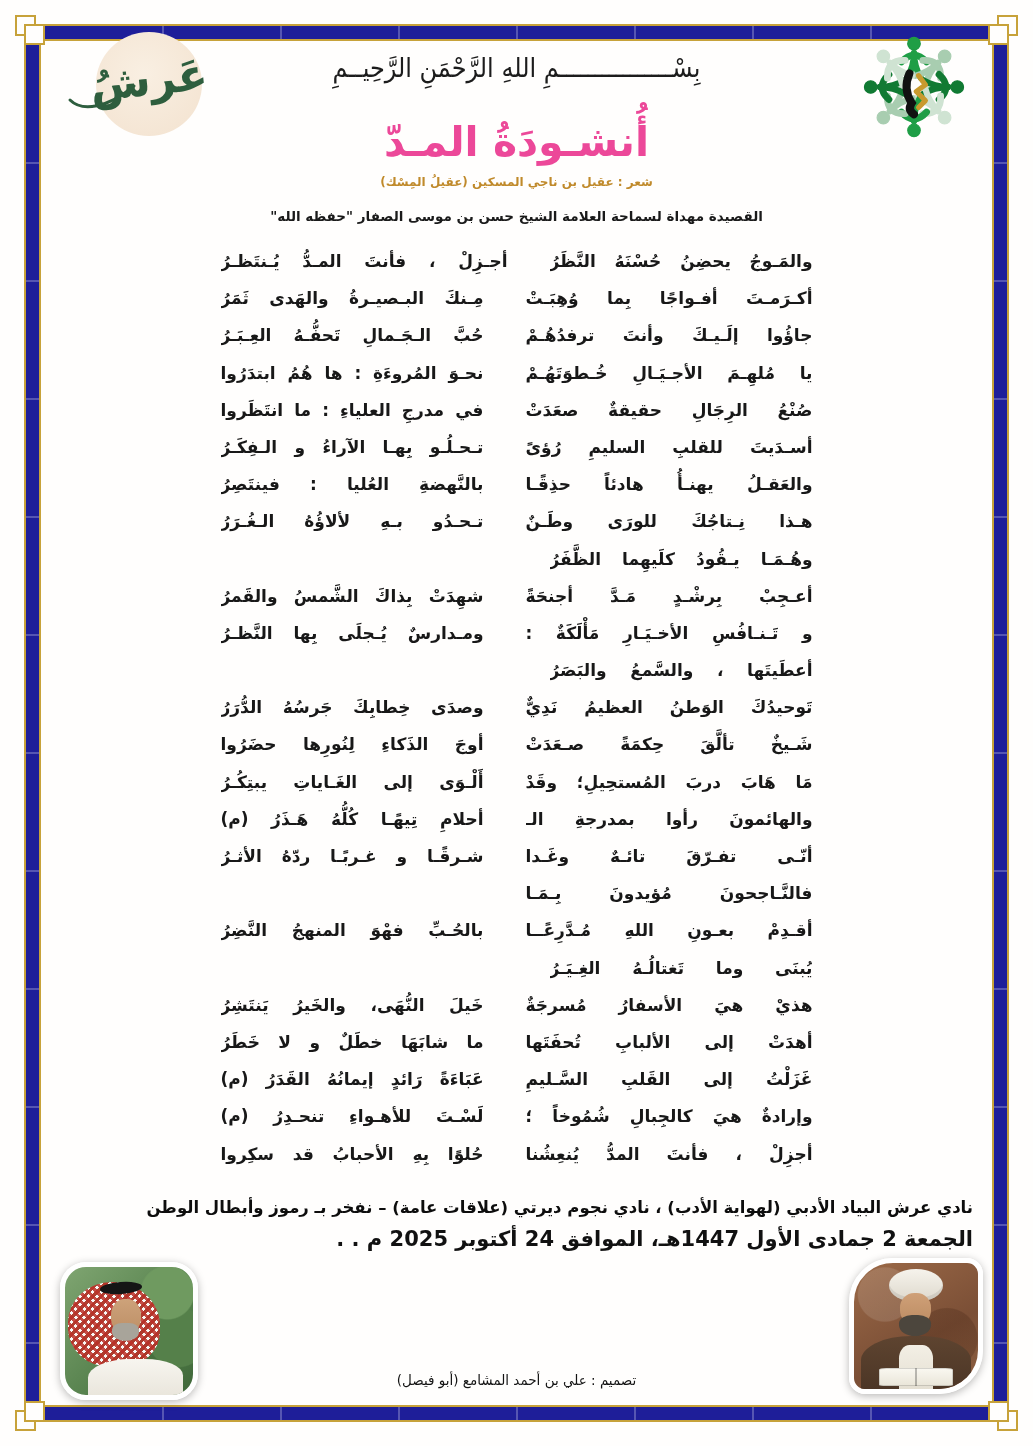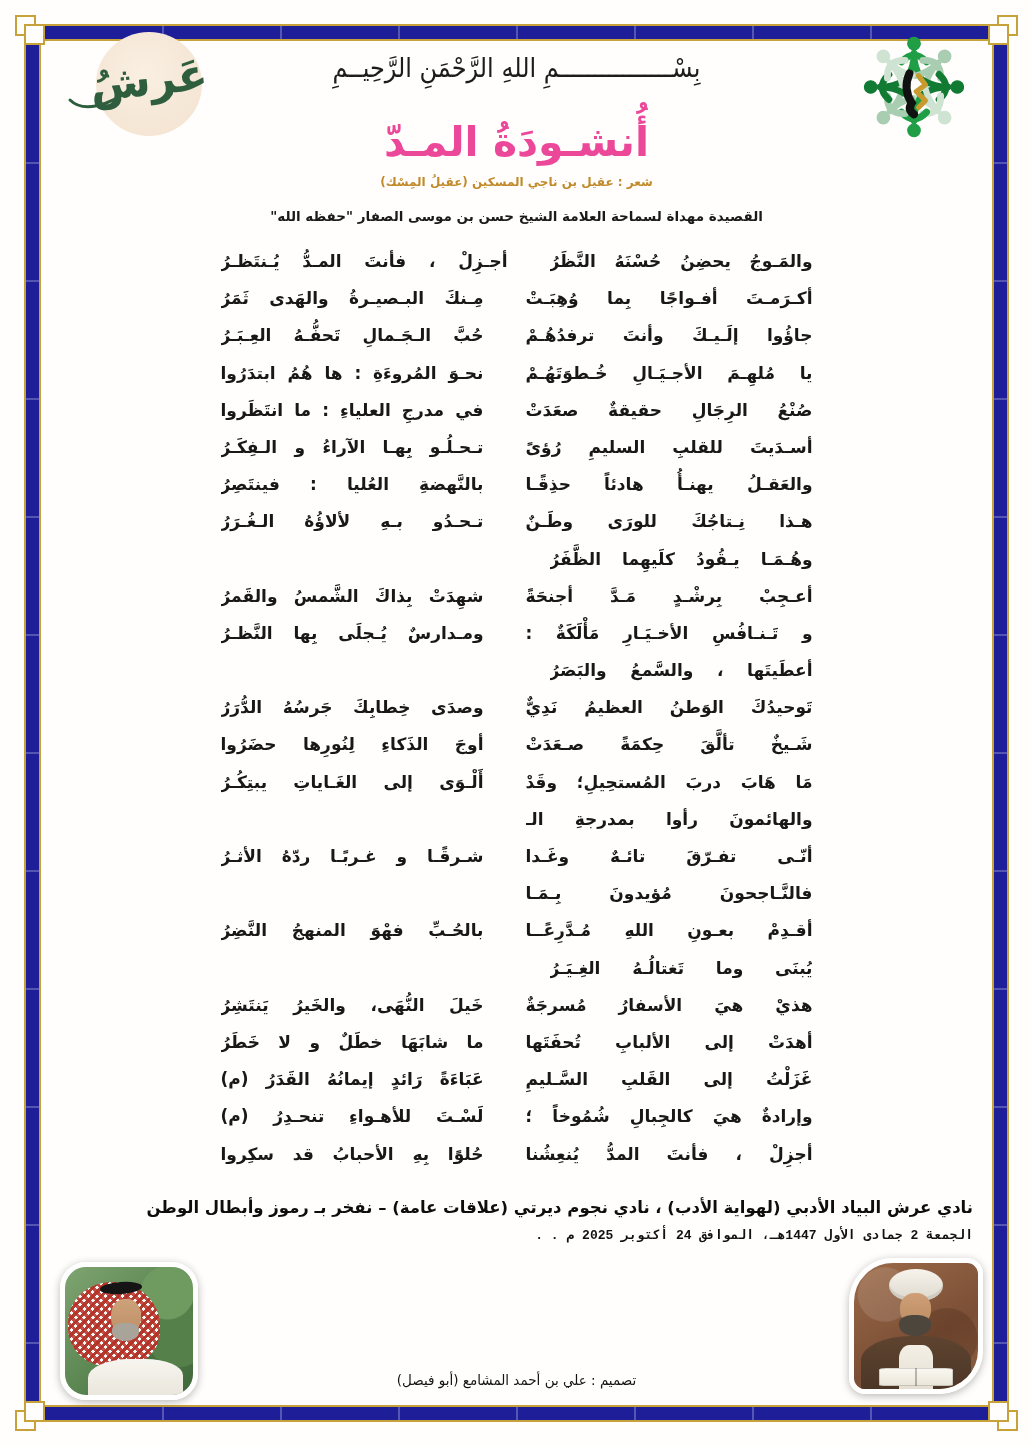--- a/index.html
+++ b/index.html
@@ -63,21 +63,21 @@
   .hemistich {
     height:37.2px; line-height:37.2px; overflow:hidden;
     font-size:17px; font-weight:bold; color:#181818;
     text-align:justify; text-align-last:justify; white-space:nowrap;
   }
   .h-first { width:287px; } .h-second { width:263px; }
 
   
   .footer-block { position:absolute; top:1198px; left:60px; right:60px; text-align:right; }
   .clubs-line { font-size:16.5px; font-weight:bold; color:#0d0d0d; }
-  .date-line { margin-top:10px; font-size:13px; font-weight:bold; color:#111;font-family:Liberation Mono, monospace; }
+  .date-line { margin-top:10px; font-size:21px; font-weight:bold; color:#111; }
   .designer-credit {
     position:absolute; top:1372px; left:0; right:0; text-align:center;
     font-size:13.5px; font-weight:normal; color:#131313; transform:scaleY(1.05);
   }
 
   
   .photo { position:absolute; border:5px solid #fff; overflow:hidden;
     box-shadow:0 2px 8px rgba(0,0,0,.28); }
   .photo-left { left:60px; top:1262px; width:138px; height:138px; border-radius:26px;
     background:
@@ -229,20 +229,21 @@
       <div class="verse-row">
         <div class="hemistich h-first">شَـيخٌ تألَّقَ حِكمَةً صـعَدَتْ</div>
         <div class="hemistich h-second">أوجَ الذَكاءِ لِنُورِها حضَرُوا</div>
       </div>
       <div class="verse-row">
         <div class="hemistich h-first">مَا هَابَ دربَ المُستحِيلِ؛ وقَدْ</div>
         <div class="hemistich h-second">أَلْـوَى إلى الغَـاياتِ يبتِكُـرُ</div>
       </div>
       <div class="verse-row">
         <div class="hemistich h-first">والهائمونَ رأوا بمدرجةِ الـ</div>
+        <div class="hemistich h-second">أحلامِ تِيهًـا كُلُّهُ هَـذَرُ (م)</div>
       </div>
       <div class="verse-row">
         <div class="hemistich h-first">أنّـى تفـرّقَ تائـهٌ وغَـدا</div>
         <div class="hemistich h-second">شـرقًـا و غـربًـا ردّهُ الأثـرُ</div>
       </div>
       <div class="verse-row">
         <div class="hemistich h-first">فالنَّـاجحونَ مُؤيدونَ بِـمَـا</div>
       </div>
       <div class="verse-row">
         <div class="hemistich h-first">أقـدِمْ بعـونِ اللهِ مُـدَّرِعًــا</div>

